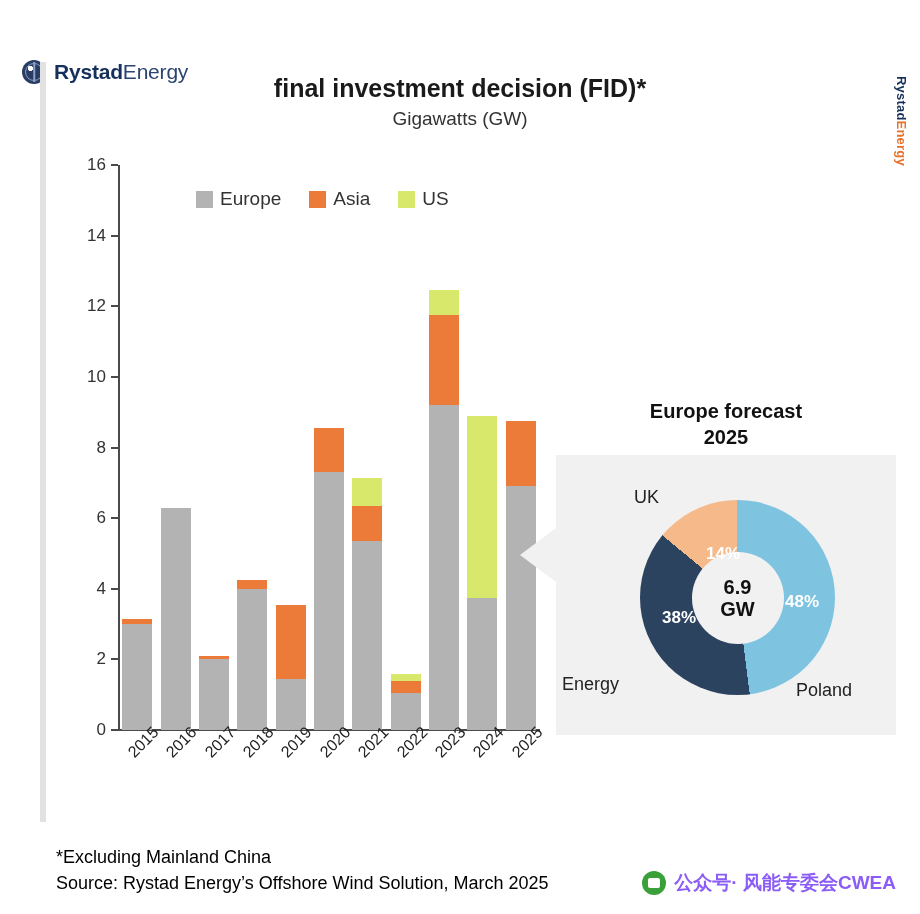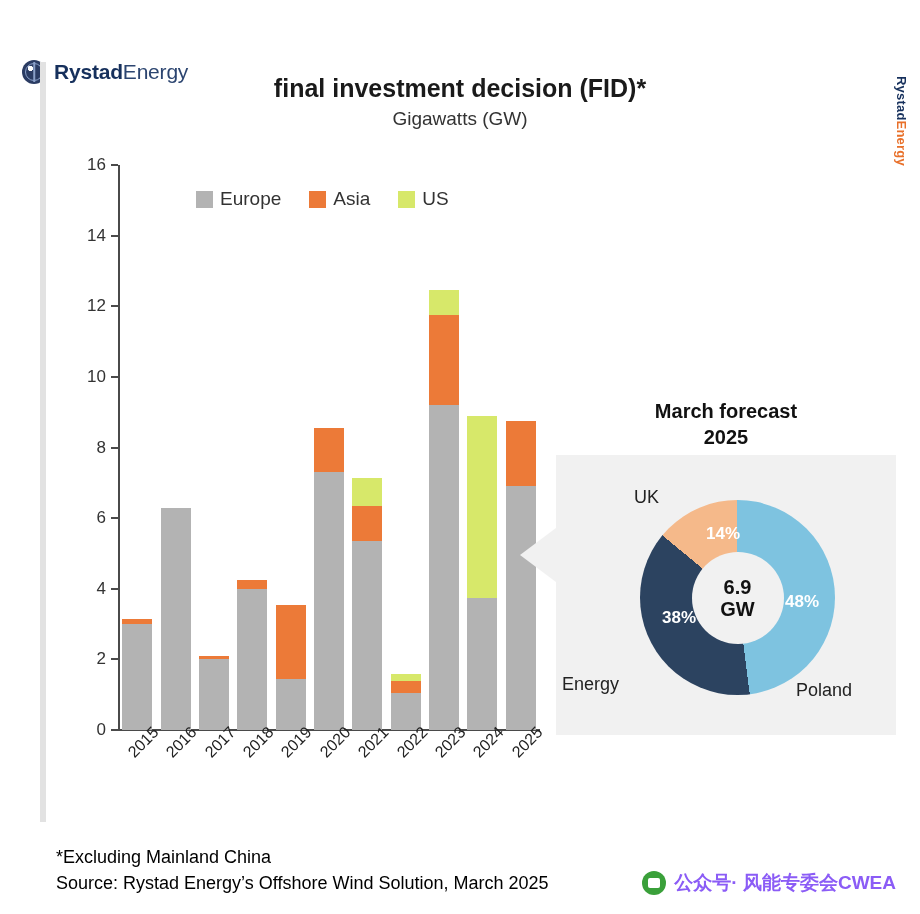--- a/index.html
+++ b/index.html
@@ -221,32 +221,32 @@
     </div>
     <div class="lg">
       <span class="swatch" style="background: rgb(215, 232, 106);"></span>
       <span>US</span>
     </div>
   </div>
 
 <div class="callout-tail"></div>
 <div class="callout"></div>
 <div class="donut-title">
-  <div>March forecast</div>
+  <div>Europe forecast</div>
   <div>2025</div>
 </div>
 <div class="donut-wrap">
   <div class="donut" id="donut" style="background: conic-gradient(rgb(126, 195, 224) 0deg, rgb(126, 195, 224) 172.8deg, rgb(44, 67, 96) 172.8deg, rgb(44, 67, 96) 309.6deg, rgb(245, 185, 138) 309.6deg, rgb(245, 185, 138) 360deg);"></div>
   <div class="donut-hole">
     <span>6.9</span>
     <span>GW</span>
   </div>
   <div class="dpct" style="left:145px;top:92px;">48%</div>
   <div class="dpct" style="left:22px;top:108px;">38%</div>
-  <div class="dpct" style="left:66px;top:24px;">14%</div>
+  <div class="dpct" style="left:66px;top:44px;">14%</div>
 </div>
 <div class="dlabel" style="left:796px;top:680px;">Poland</div>
 <div class="dlabel" style="left:562px;top:674px;">Energy</div>
 <div class="dlabel" style="left:634px;top:487px;">UK</div>
 
 <div class="footer">
   <div>*Excluding Mainland China</div>
   <div>Source: Rystad Energy’s Offshore Wind Solution, March 2025</div>
 </div>
 <div class="wm">

